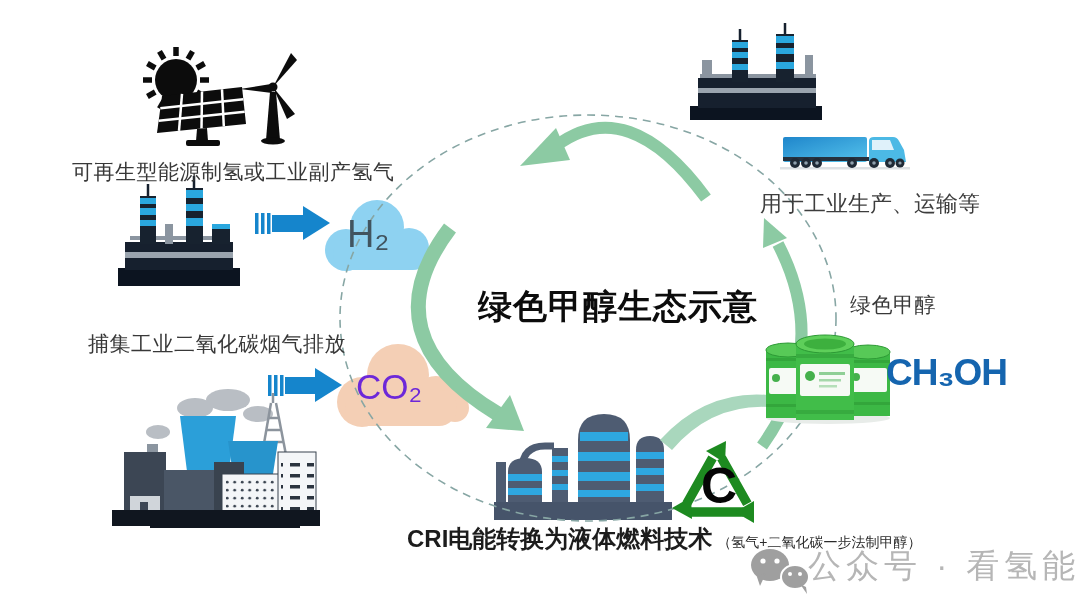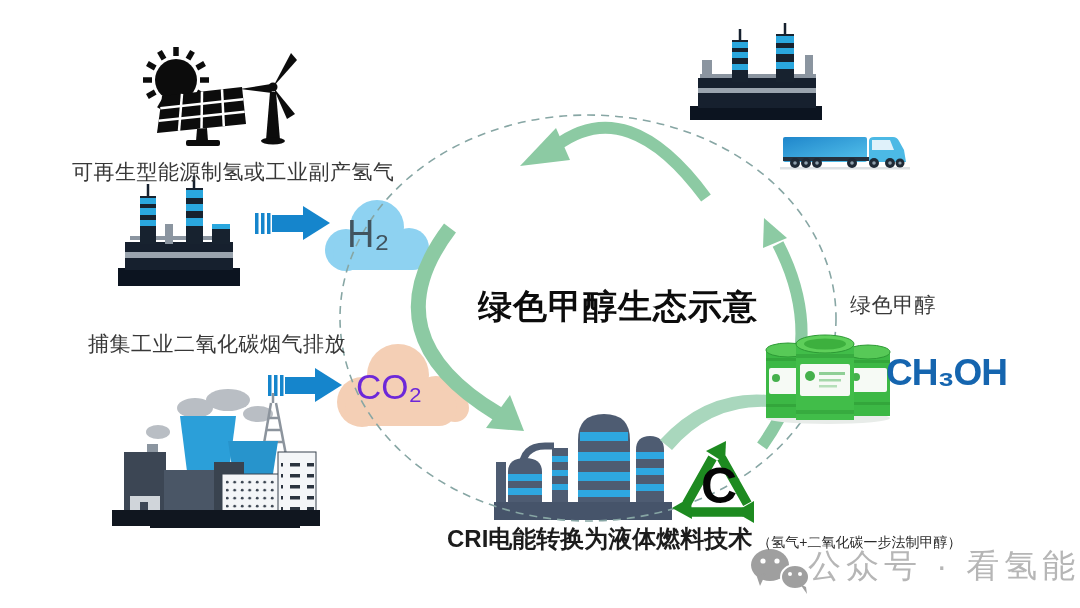--- a/index.html
+++ b/index.html
@@ -13,21 +13,21 @@
   .cloud-label{font-weight:normal;}
   #h2-label{left:347px;top:215px;font-size:38px;color:#41545f;}
   #co2-label{left:356px;top:369px;font-size:35px;color:#6d28d9;}
   #main-title{left:478px;top:289px;font-size:34px;font-weight:900;color:#0c0c0c;letter-spacing:1px;}
   #cap-renewable{left:72px;top:161px;}
   #cap-capture{left:88px;top:333px;}
   #cap-usage{left:760px;top:193px;font-size:22px;color:#3d3d3d;}
   #cap-methanol{left:850px;top:294px;}
   #formula{left:886px;top:354px;font-size:37px;font-weight:800;color:#1565af;letter-spacing:-1px;}
   #bottom-caption{left:407px;top:527px;display:flex;align-items:baseline;gap:5px;}
-  #bottom-caption .main{font-size:24px;font-weight:600;color:#1c1c1c;margin-left:40px;}
+  #bottom-caption .main{font-size:24px;font-weight:600;color:#1c1c1c;}
   #bottom-caption .sub{font-size:14px;font-weight:400;color:#2b2b2b;}
   #recycle-letter{left:699px;top:461px;width:40px;text-align:center;font-size:50px;font-weight:800;color:#050505;}
   #watermark-text{left:808px;top:549px;font-size:33px;color:#b6b6b6;letter-spacing:5px;}
 </style>
 </head>
 <body>
 
 <div id="canvas">
 
   <svg id="art" viewBox="0 0 1080 608">
@@ -293,20 +293,21 @@
   </svg>
 
   <div class="txt cap" id="cap-renewable">可再生型能源制氢或工业副产氢气</div>
   <div class="txt cloud-label" id="h2-label">H₂</div>
 
   <div class="txt cap" id="cap-capture">捕集工业二氧化碳烟气排放</div>
   <div class="txt cloud-label" id="co2-label">CO₂</div>
 
   <div class="txt" id="main-title">绿色甲醇生态示意</div>
 
+  <div class="txt" id="cap-usage">用于工业生产、运输等</div>
 
   <div class="txt cap" id="cap-methanol">绿色甲醇</div>
   <div class="txt" id="formula">CH₃OH</div>
 
   <div class="txt" id="bottom-caption">
     <span class="main">CRI电能转换为液体燃料技术</span>
     <span class="sub">（氢气+二氧化碳一步法制甲醇）</span>
   </div>
 
   <div class="txt" id="recycle-letter">C</div>

